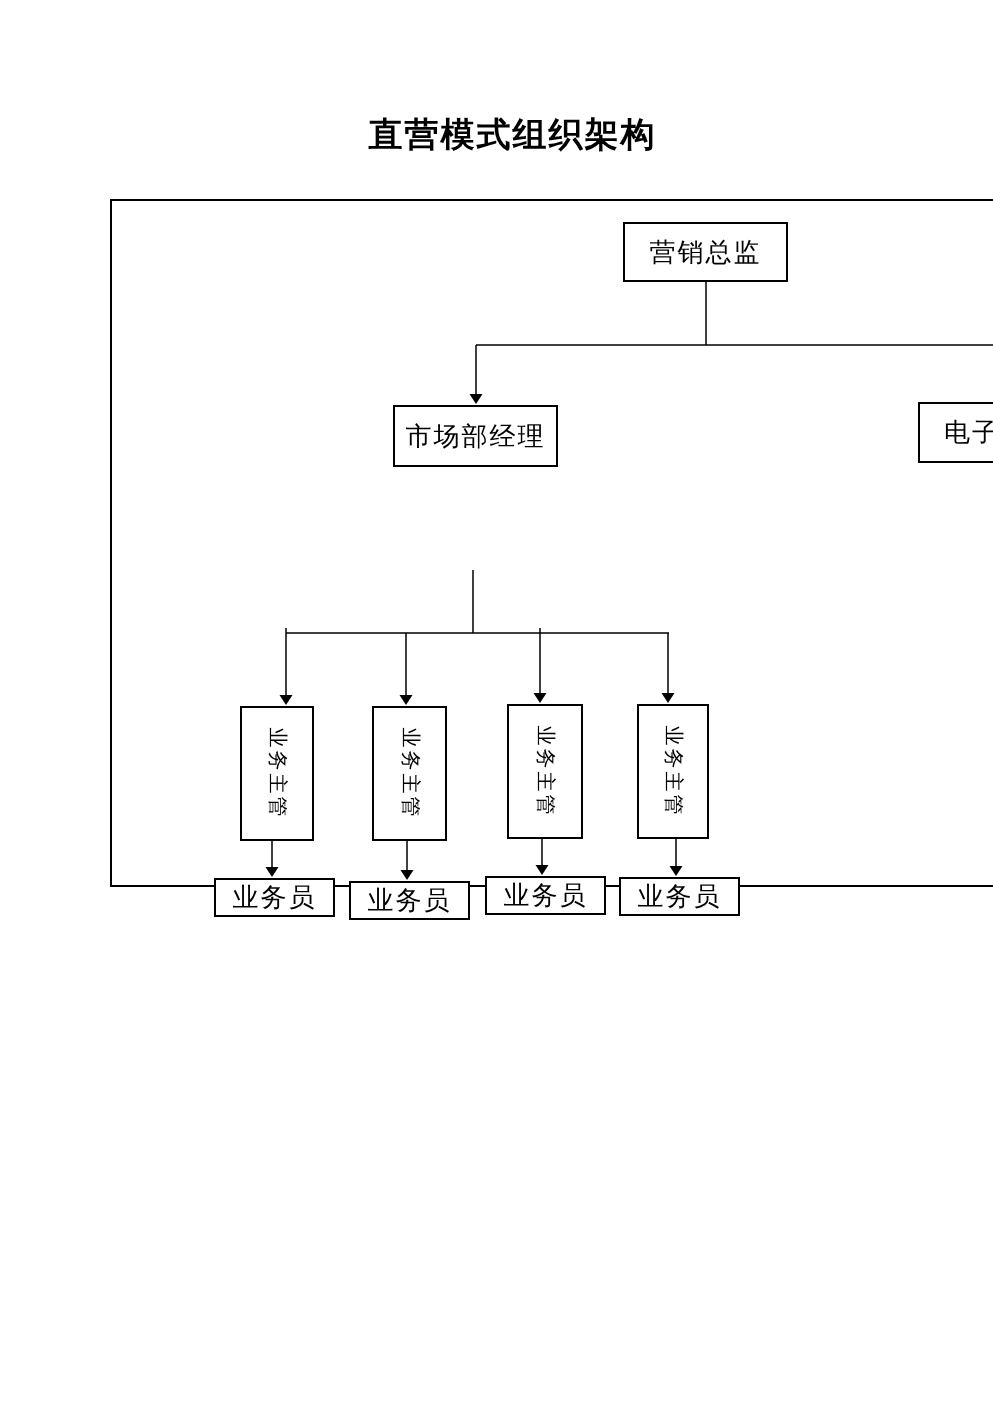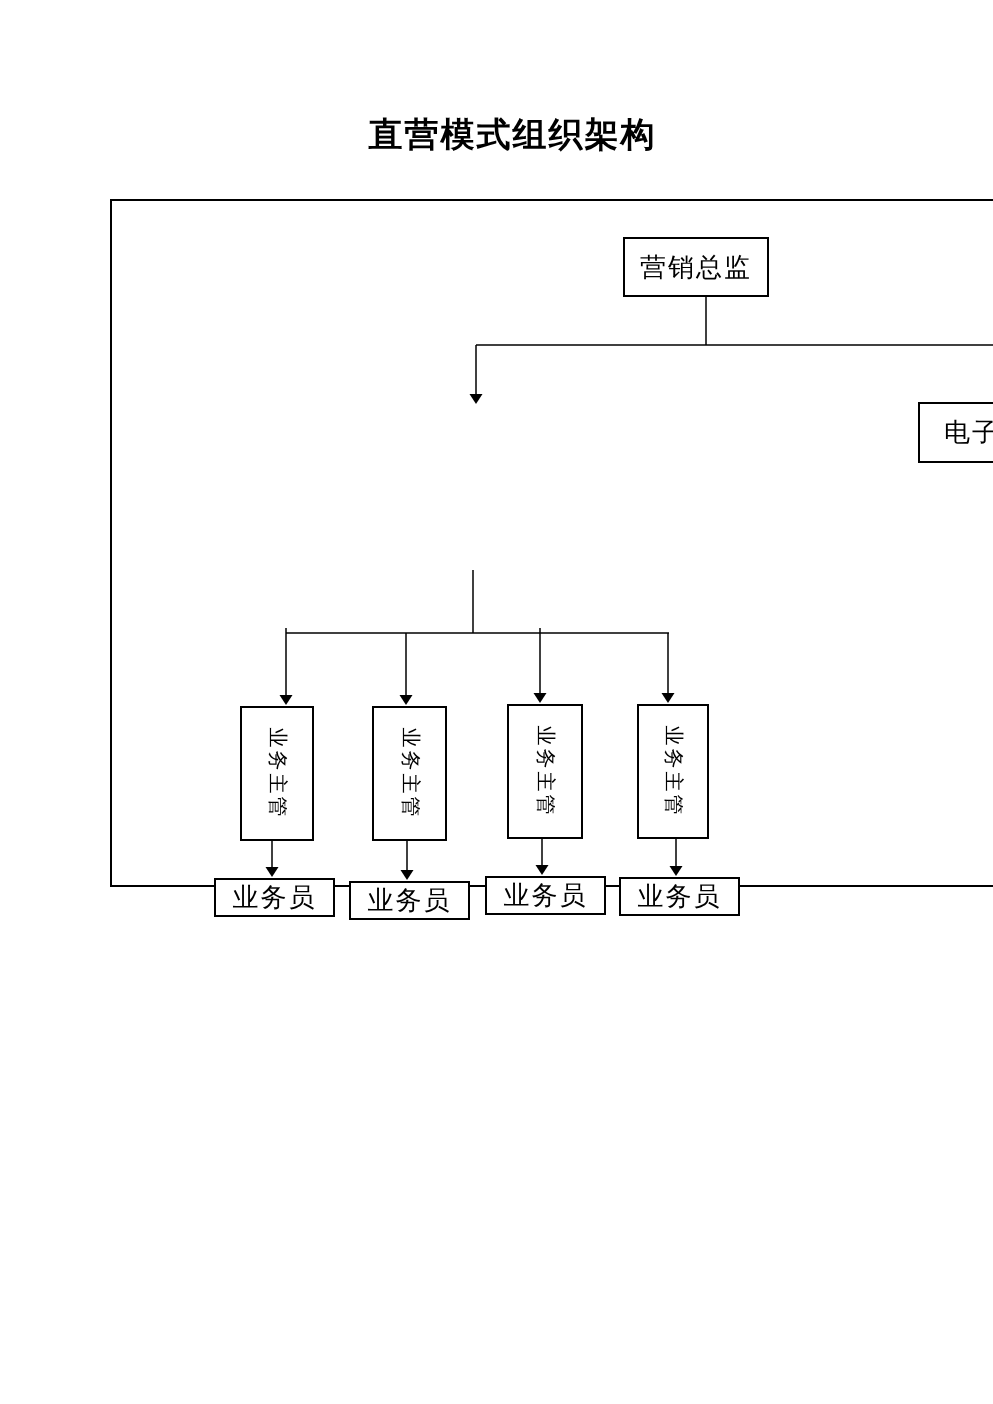--- a/index.html
+++ b/index.html
@@ -53,21 +53,21 @@
     border: 2px solid #000;
     background: #ffffff;
     display: flex;
     align-items: center;
     justify-content: center;
     z-index: 3;
     font-size: 26px;
     letter-spacing: 2px;
     white-space: nowrap;
   }
-  .node-director   { left: 623px; top: 222px; width: 146px; height: 60px; margin-top: 15px; }
+  .node-director   { left: 623px; top: 222px; width: 165px; height: 60px; }
   .node-manager    { left: 393px; top: 405px; width: 165px; height: 62px; }
   .node-ecommerce  { left: 918px; top: 402px; width: 160px; height: 61px;
                      justify-content: flex-start; padding-left: 24px; }
   .node-supervisor { width: 75px; height: 135px; }
   .node-sup-1 { left: 240px; top: 706px; width: 74px; }
   .node-sup-2 { left: 372px; top: 706px; width: 75px; }
   .node-sup-3 { left: 507px; top: 704px; width: 76px; }
   .node-sup-4 { left: 637px; top: 704px; width: 72px; }
   .vlabel {
     display: inline-block;
@@ -138,20 +138,23 @@
     <g>
       <line x1="676" y1="839" x2="676" y2="867" stroke="#000" stroke-width="1.5"></line>
       <polygon points="669.5,866 682.5,866 676,876" fill="#000"></polygon>
     </g>
   </svg>
 
   <div class="node node-director">
     <span>营销总监</span>
   </div>
 
+  <div class="node node-manager">
+    <span>市场部经理</span>
+  </div>
 
   <div class="node node-ecommerce">
     <span>电子</span>
   </div>
 
   <div class="node node-supervisor node-sup-1">
     <span class="vlabel">业务主管</span>
   </div>
   <div class="node node-supervisor node-sup-2">
     <span class="vlabel">业务主管</span>

